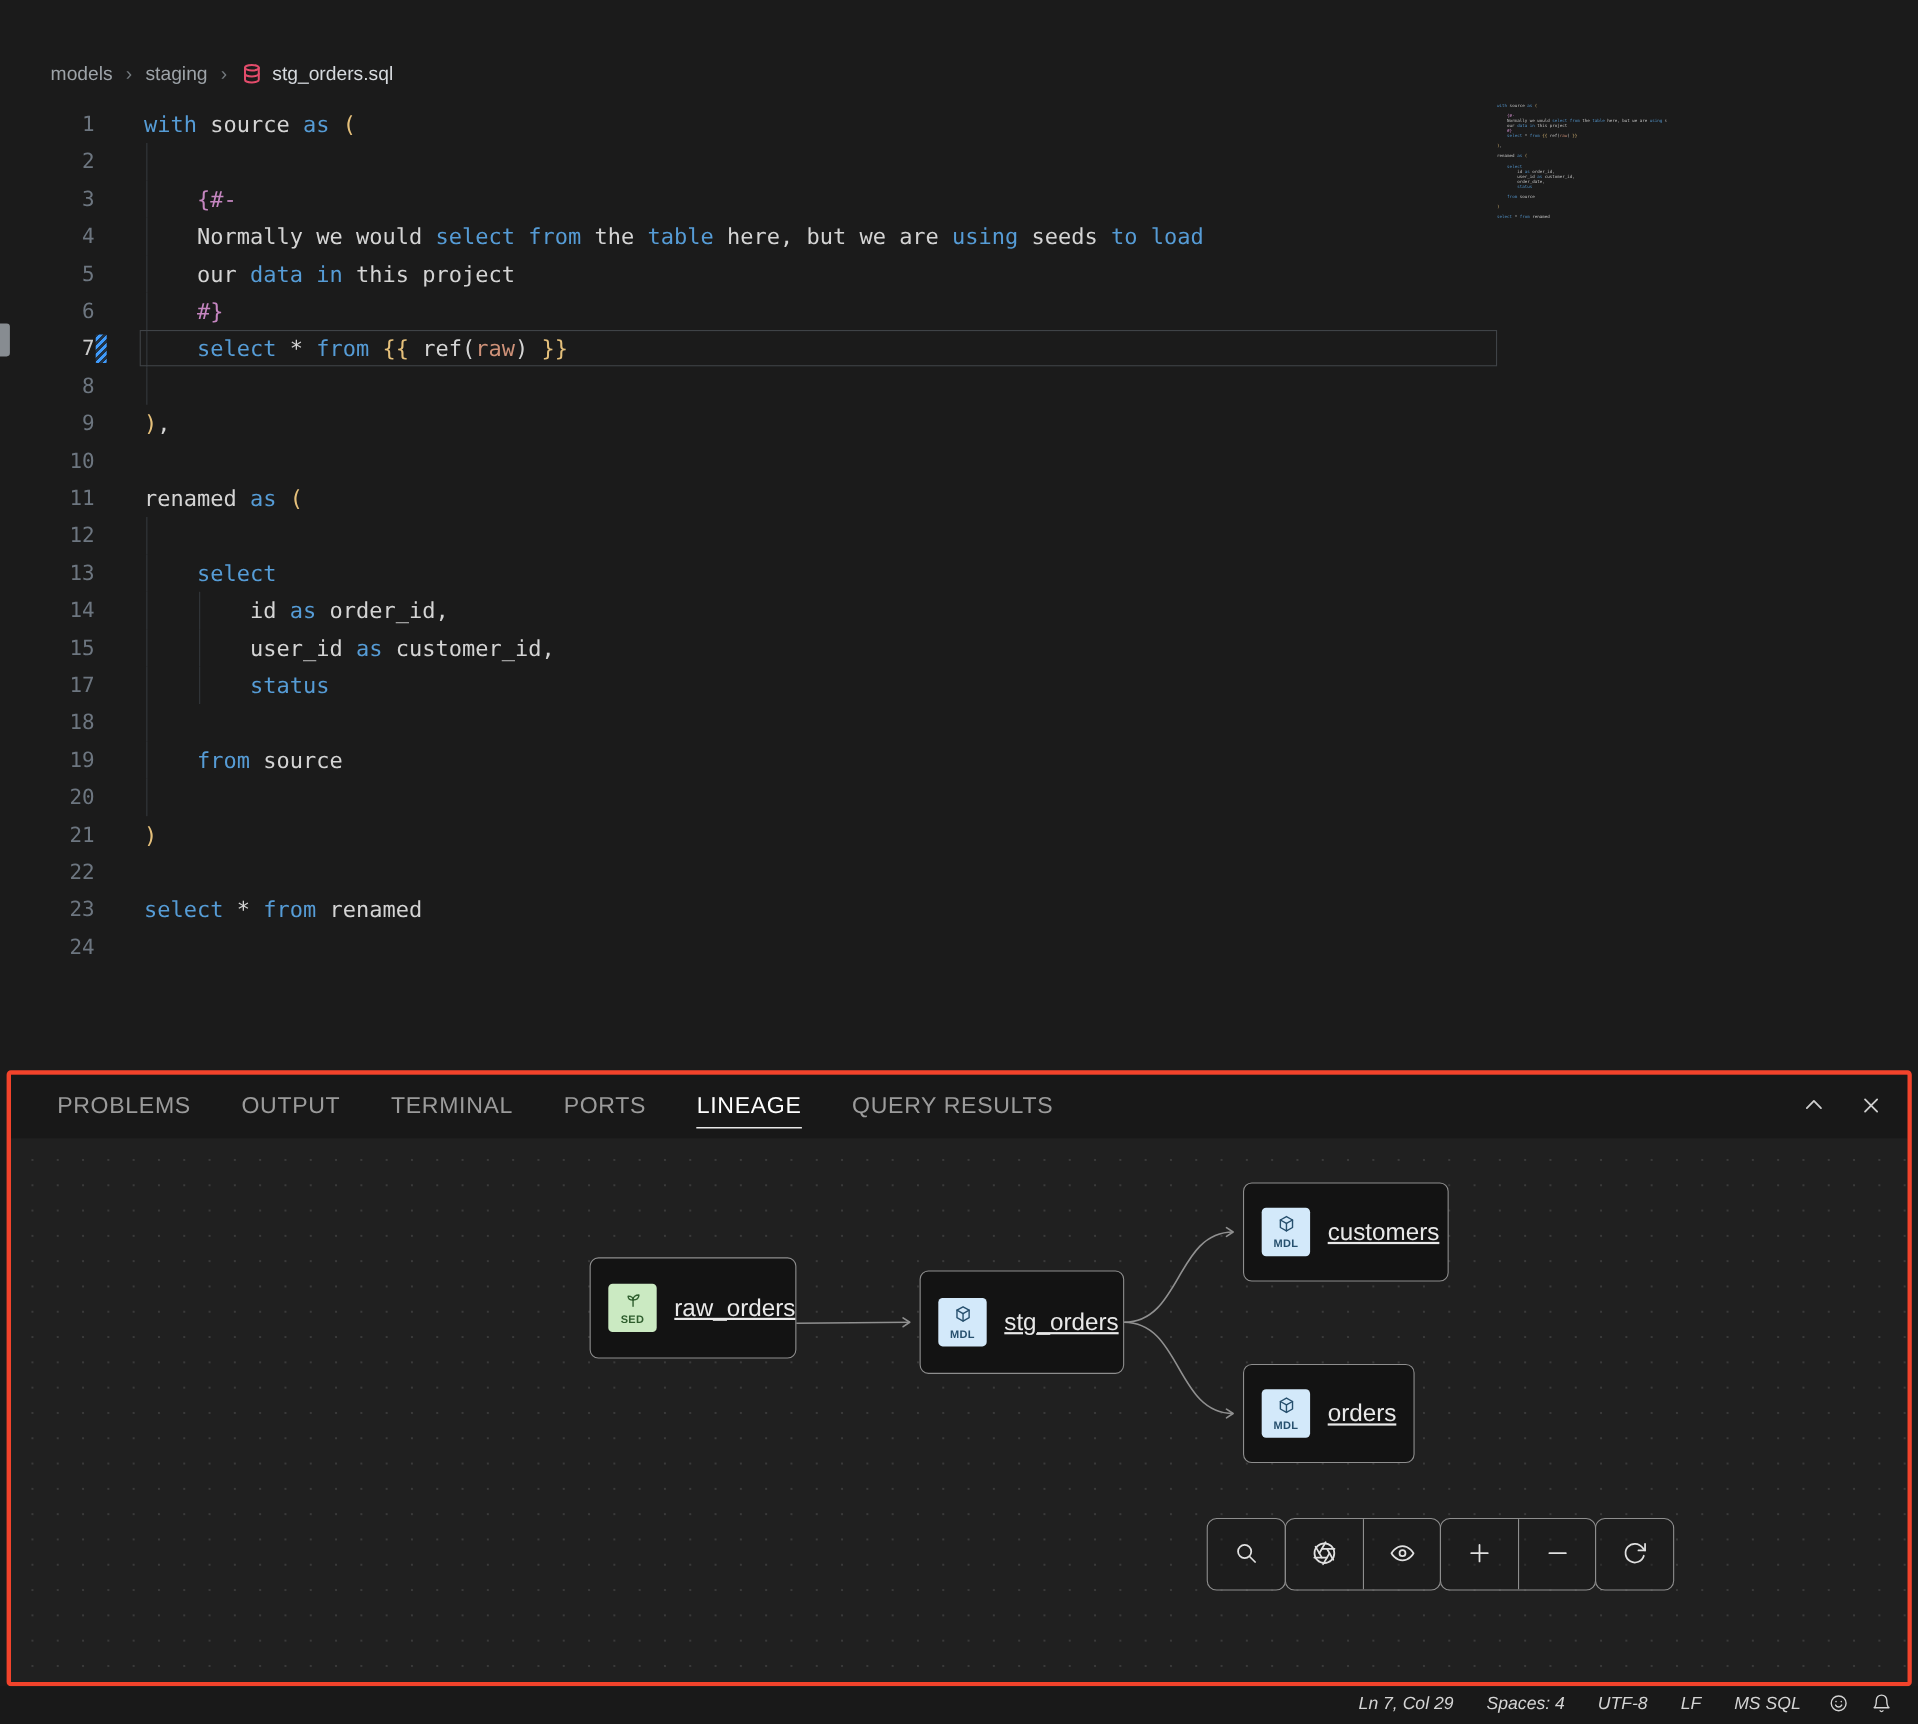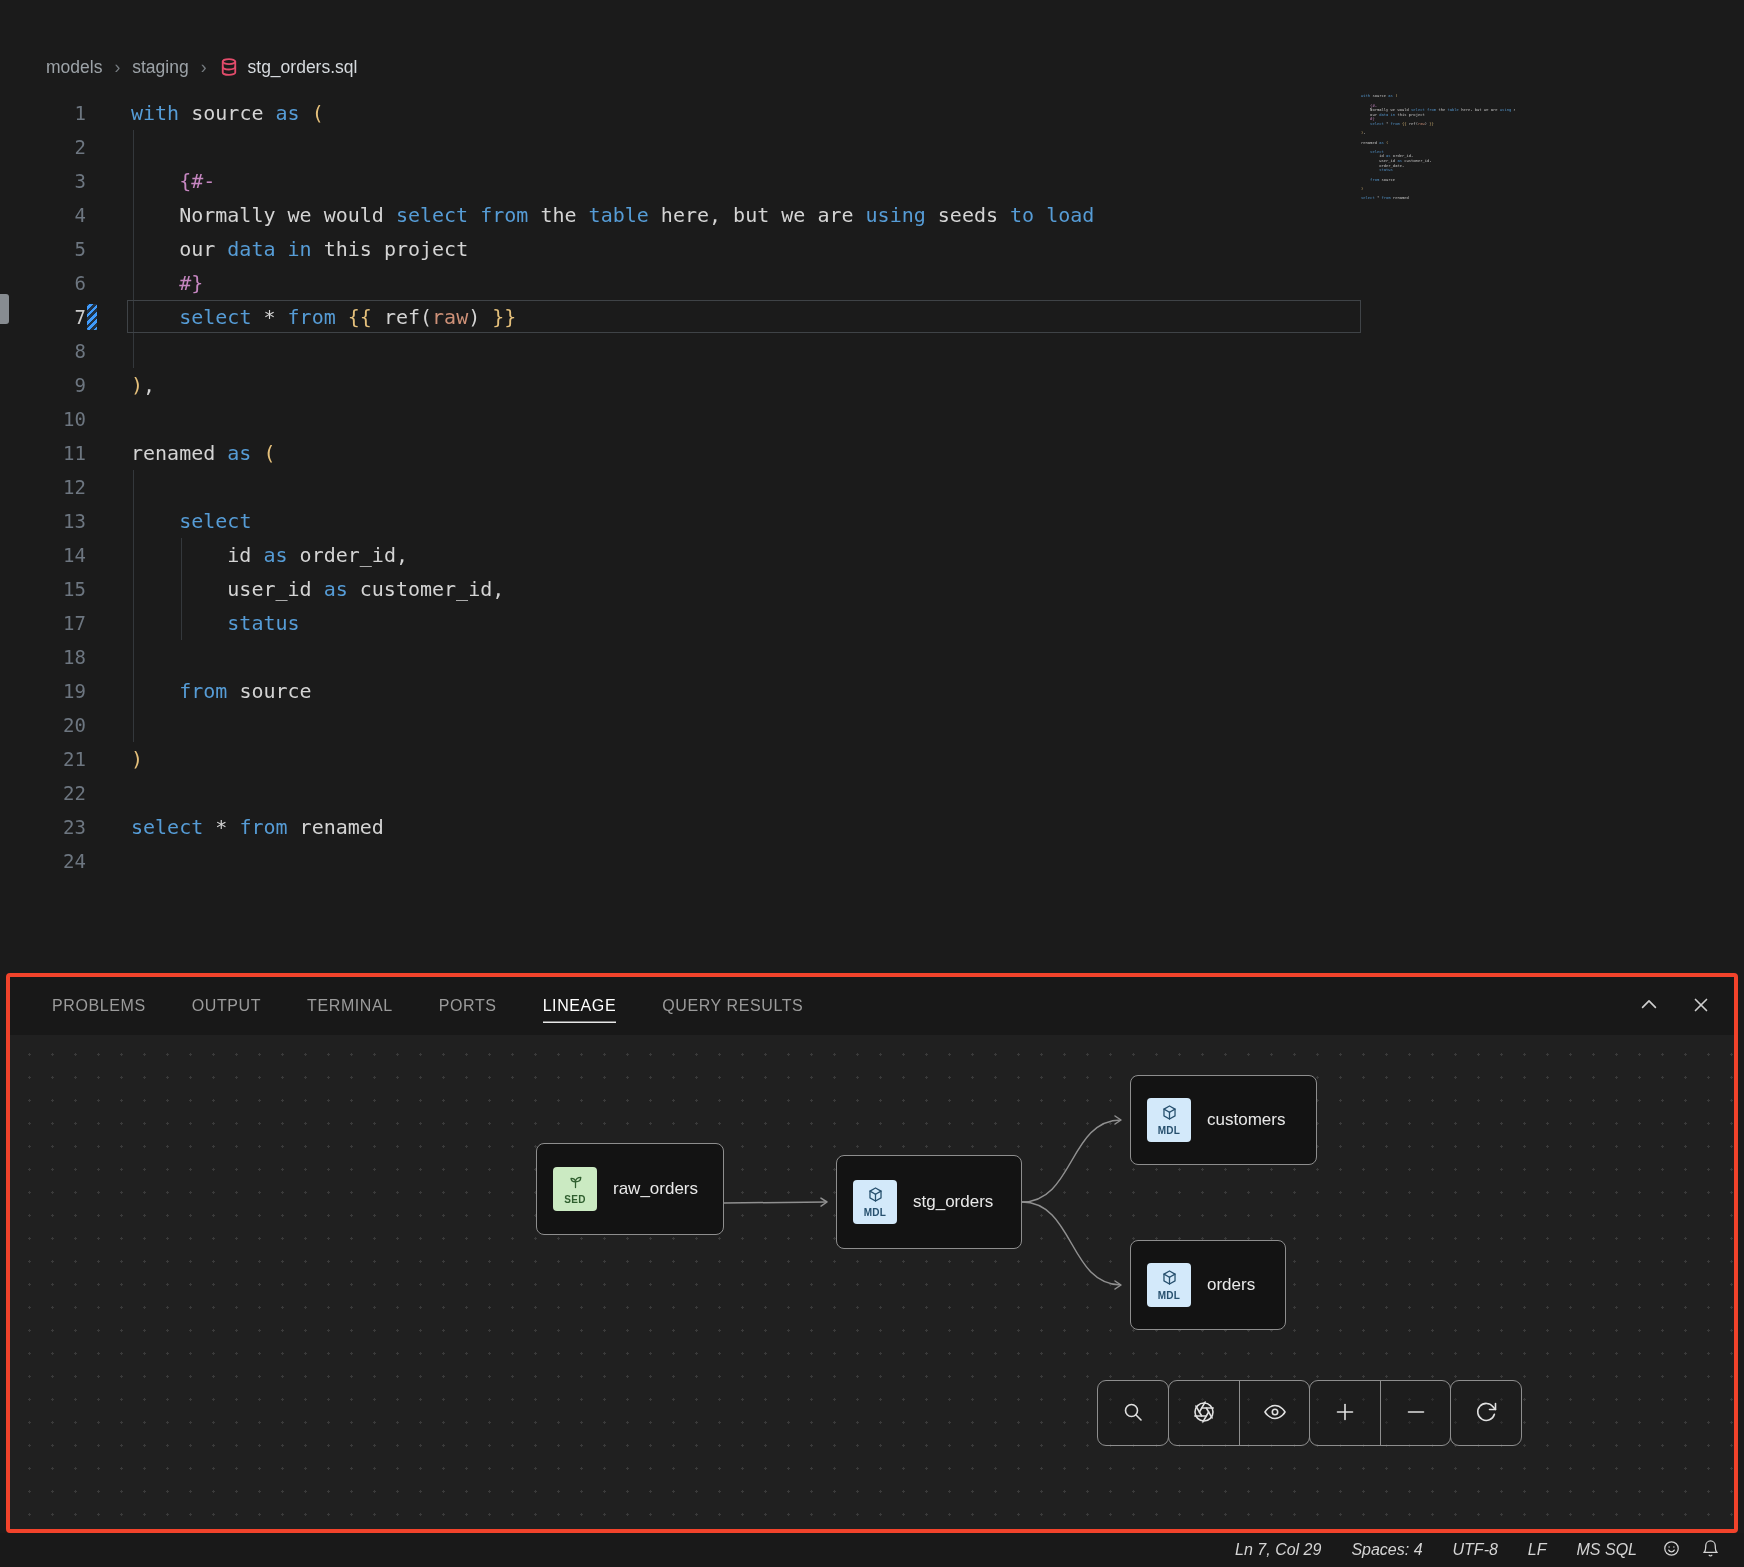--- a/index.html
+++ b/index.html
@@ -33,33 +33,33 @@
   .left-marker{position:absolute;left:0;top:204px;width:9px;height:30px;background:#9aa0a6;border-radius:0 3px 3px 0;opacity:.85;}
 
   
   .minimap{position:absolute;top:4px;right:229px;width:154px;height:150px;overflow:hidden;opacity:.9;}
   .mm-scale{transform:scale(.42);transform-origin:0 0;width:420px;font-size:9px;line-height:11px;white-space:pre;font-family:"DejaVu Sans Mono",monospace;}
 
   
   .panel{flex:0 0 560px;margin:0 6px;border:4px solid var(--highlight);border-radius:4px;display:flex;flex-direction:column;background:#1e1e1e;overflow:hidden;}
   .tabbar{flex:0 0 58px;display:flex;align-items:center;background:#181818;padding:0 20px 0 42px;}
   .tabs{display:flex;gap:46px;align-items:center;height:100%;}
-  .tab{background:none;border:none;color:#9b9b9b;font-family:"Liberation Sans",sans-serif;font-size:16px;letter-spacing:.6px;cursor:pointer;padding:8px 0;}
+  .tab{background:none;border:none;color:#9b9b9b;font-family:"Liberation Sans",sans-serif;font-size:21px;letter-spacing:.6px;cursor:pointer;padding:8px 0;}
   .tab.active{color:#ffffff;box-shadow:inset 0 -1.5px 0 #e8e8e8;}
   .tab-actions{margin-left:auto;display:flex;gap:26px;align-items:center;}
   .icon-btn{background:none;border:none;color:#cfcfcf;cursor:pointer;display:flex;padding:2px;}
 
   .canvas{flex:1 1 auto;position:relative;background:#202020;
     background-image:radial-gradient(circle,#3a3a3a 1.2px,transparent 1.4px);
     background-size:23px 23px;background-position:8px 8px;}
   .edges{position:absolute;inset:0;width:100%;height:100%;}
   .node{position:absolute;background:#131313;border:1px solid #8e8e8e;border-radius:8px;display:flex;align-items:center;gap:16px;padding:0 16px;cursor:pointer;}
   .badge{width:44px;height:44px;border-radius:4px;display:flex;flex-direction:column;align-items:center;justify-content:center;flex:0 0 44px;}
   .badge-label{font-size:10px;font-weight:bold;letter-spacing:.3px;line-height:11px;}
-  .node-label{font-size:17px;color:#e9e9e9;white-space:nowrap;}
+  .node-label{font-size:22px;color:#e9e9e9;white-space:nowrap;text-decoration:underline;}
 
   .lg-toolbar{position:absolute;left:1087px;top:345px;display:flex;}
   .tb-group{display:flex;border:1px solid #8e8e8e;border-radius:9px;overflow:hidden;background:rgba(25,25,25,.35);}
   .tb-group + .tb-group{margin-left:-1px;}
   .tb-btn{width:70px;height:64px;display:flex;align-items:center;justify-content:center;background:transparent;border:none;cursor:pointer;color:#e0e0e0;}
   .tb-btn + .tb-btn{border-left:1px solid #8e8e8e;}
 
   
   .statusbar{flex:0 0 34px;display:flex;align-items:center;justify-content:flex-end;background:#191919;color:#d4d4d4;font-size:16px;padding-right:14px;}
   .sb-items{display:flex;align-items:center;}

